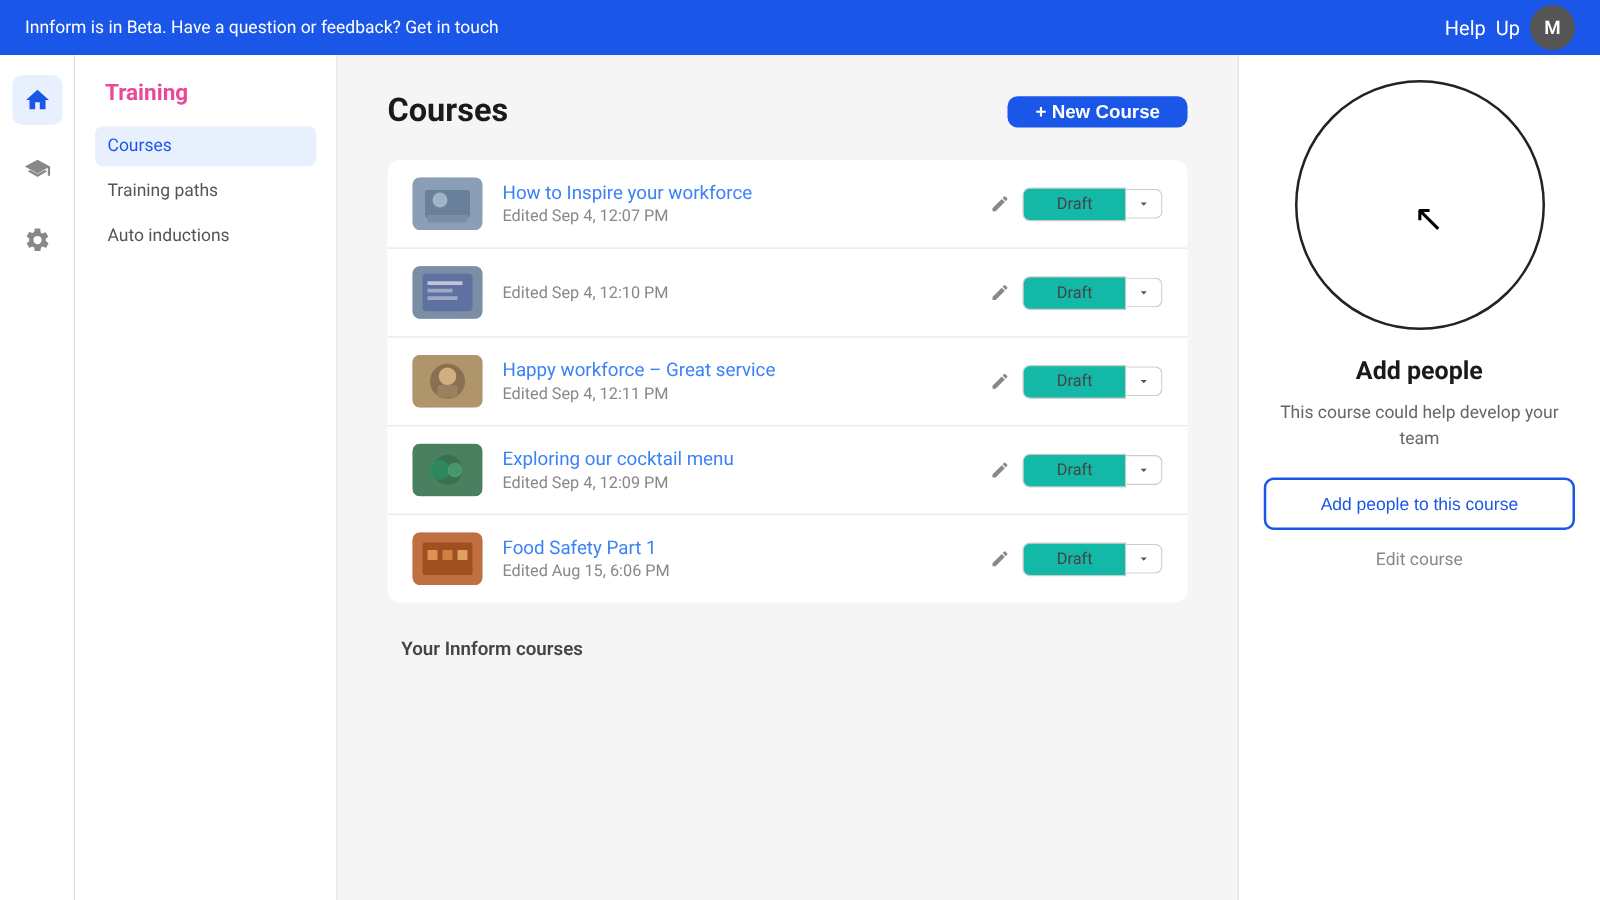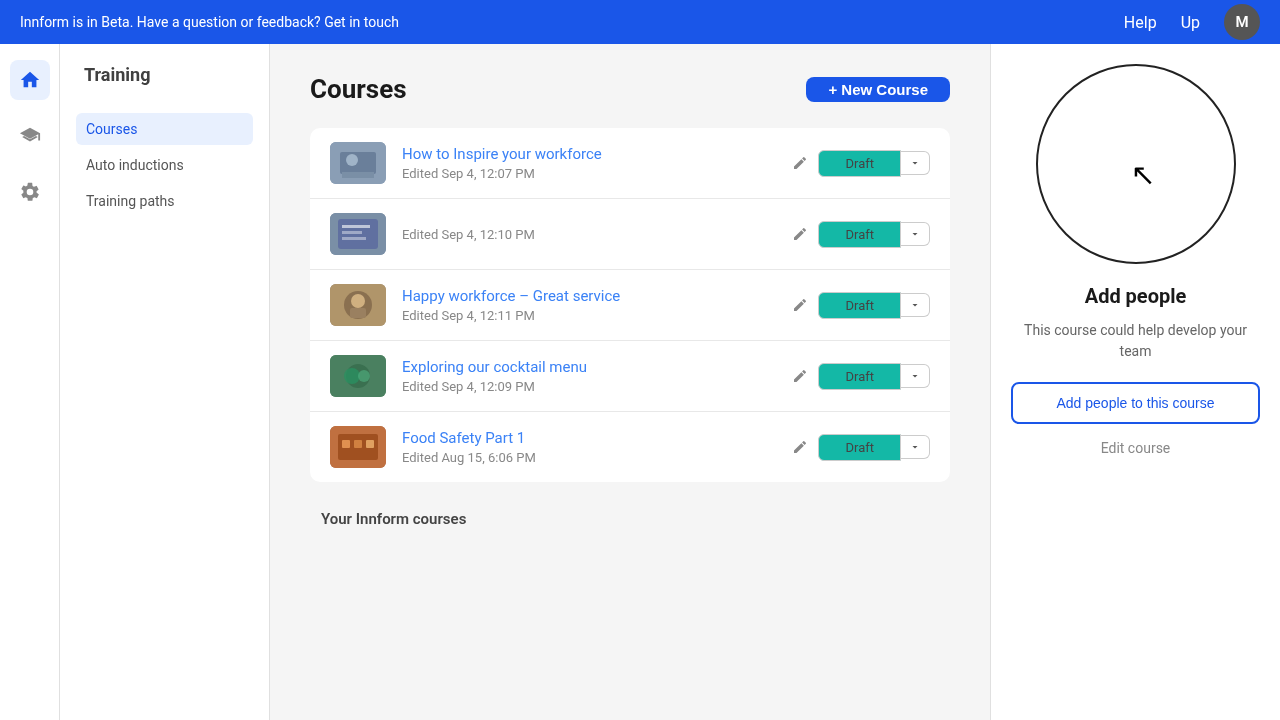--- a/index.html
+++ b/index.html
@@ -5,21 +5,21 @@
     * { box-sizing: border-box; margin: 0; padding: 0; }
     body { font-family: -apple-system, BlinkMacSystemFont, 'Segoe UI', Roboto, sans-serif; background: #f0f0f0; width: 1280px; height: 720px; overflow: hidden; }
 
     
     .top-banner {
       position: fixed; top: 0; left: 0; right: 0; height: 44px;
       background: #1a56e8; color: #fff; display: flex; align-items: center;
       padding: 0 20px; font-size: 14px; z-index: 100; text-align: right;
     }
     .top-banner-right {
-      margin-left: auto; display: flex; align-items: center; gap: 24px; color: #fff; font-size: 16px;
+      margin-left: auto; display: flex; align-items: center; gap: 8px; color: #fff; font-size: 16px;
     }
     .avatar-circle {
       width: 36px; height: 36px; border-radius: 50%; background: #555;
       color: #fff; display: flex; align-items: center; justify-content: center;
       font-weight: 600; font-size: 15px; cursor: pointer;
     }
 
     
     .layout { display: flex; margin-top: 44px; height: calc(720px - 44px); }
 
@@ -33,21 +33,21 @@
       display: flex; align-items: center; justify-content: center;
       cursor: pointer; font-size: 20px; color: #555;
     }
     .icon-sidebar-item.active { background: #e8f0fe; color: #1a56e8; }
 
     
     .nav-sidebar {
       width: 210px; background: #fff; border-right: 1px solid #e0e0e0;
       padding: 20px 16px;
     }
-    .nav-sidebar h2 { font-size: 18px; font-weight: 700; color: #404040; margin-bottom: 28px; padding-left: 8px; }
+    .nav-sidebar h2 { font-size: 18px; font-weight: 700; color: #ec4899; margin-bottom: 16px; padding-left: 8px; }
     .nav-item {
       display: block; padding: 8px 10px; border-radius: 6px;
       font-size: 14px; color: #555; cursor: pointer; text-decoration: none; margin-bottom: 4px;
     }
     .nav-item.active { color: #1a56e8; background: #e8f0fe; }
 
     
     .main-content {
       flex: 1; background: #f5f5f5; overflow-y: auto; padding: 30px 40px;
     }
@@ -159,22 +159,22 @@
     <div class="icon-sidebar-item">
       <svg width="22" height="22" viewBox="0 0 24 24" fill="#888">
           <path d="M19.14 12.94a7.06 7.06 0 0 0 .06-.94c0-.32-.03-.64-.07-.94l2.03-1.58a.49.49 0 0 0 .12-.61l-1.92-3.32a.49.49 0 0 0-.59-.22l-2.39.96a7 7 0 0 0-1.62-.94l-.36-2.54A.48.48 0 0 0 14 2h-4a.48.48 0 0 0-.48.41l-.36 2.54a7.4 7.4 0 0 0-1.61.94l-2.4-.96a.48.48 0 0 0-.58.22L2.65 8.47a.47.47 0 0 0 .12.61l2.03 1.58A7.4 7.4 0 0 0 4.73 12c0 .31.03.63.07.94l-2.03 1.58a.49.49 0 0 0-.12.61l1.92 3.32c.12.22.37.3.59.22l2.39-.96c.5.36 1.04.67 1.62.94l.36 2.54c.06.27.3.47.58.47h4c.28 0 .52-.2.57-.47l.36-2.54a7.4 7.4 0 0 0 1.61-.94l2.4.96c.22.08.47 0 .59-.22l1.92-3.32a.47.47 0 0 0-.12-.61l-2.03-1.58zM12 15.6A3.6 3.6 0 0 1 8.4 12 3.6 3.6 0 0 1 12 8.4 3.6 3.6 0 0 1 15.6 12 3.6 3.6 0 0 1 12 15.6z"></path>
         </svg>
     </div>
   </div>
 
   <div class="nav-sidebar">
     <h2>Training</h2>
     <a class="nav-item active">Courses</a>
+    <a class="nav-item">Training paths</a>
     <a class="nav-item">Auto inductions</a>
-    <a class="nav-item">Training paths</a>
   </div>
 
   <div class="main-content">
     <div class="courses-header">
       <h1 class="courses-title">Courses</h1>
       <button class="new-course-btn">+ New Course</button>
     </div>
 
     <div class="course-list" id="course-list-container">
 

